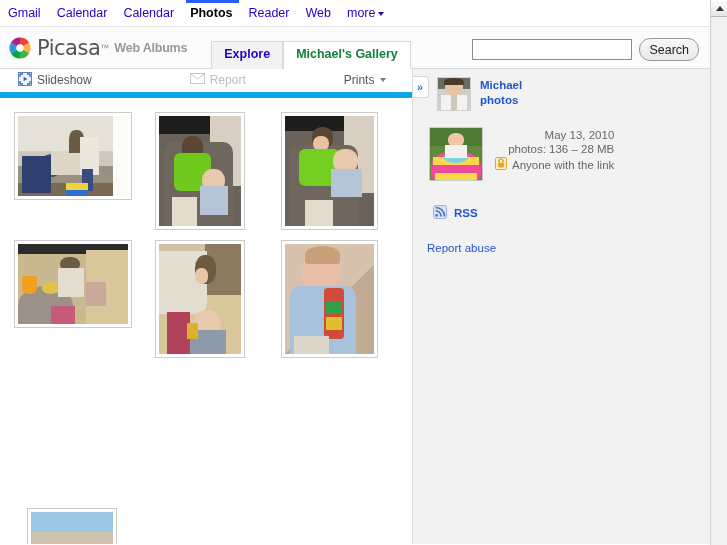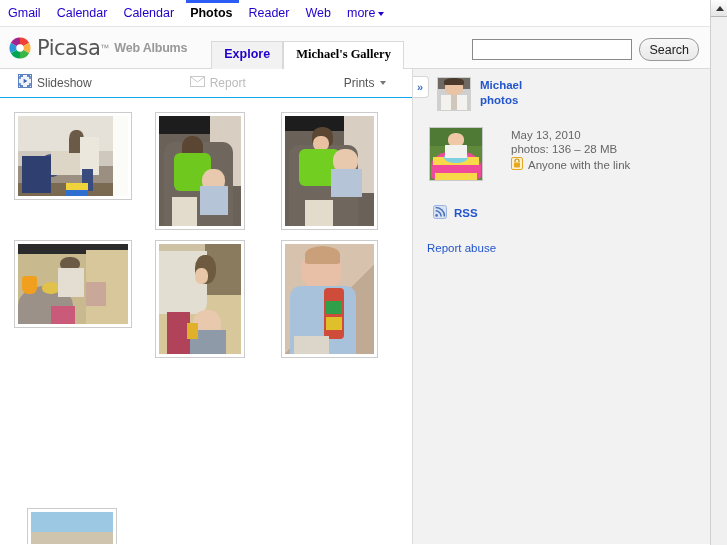--- a/index.html
+++ b/index.html
@@ -123,22 +123,21 @@
     line-height: 1.1;
   }
   .ptab.inactive {
     background: #f2f2f2;
     border-color: #d9d9d9;
     color: #2200cc;
   }
   .ptab.active {
     background: #ffffff;
     border-color: #d9d9d9;
-    color: #000000;
-    font-family: Liberation Serif, serif;
+    color: #15803d;
   }
   .search-area {
     position: absolute;
     right: 28px; bottom: 7px;
     display: flex; align-items: center;
   }
   .search-input {
     width: 160px; height: 21px;
     border: 1px solid #8a8a8a;
     padding: 1px 4px;
@@ -190,21 +189,21 @@
   }
   .crumb-sep { color: #999; font-size: 10px; margin: 0 3px; }
   .album-title {
     font-size: 16px; font-weight: bold; color: #000;
   }
 
   
   .toolbar {
     display: flex; align-items: center;
     padding: 5px 0 6px 12px;
-    border-bottom: 1px solid #0ea5e9;
+    border-bottom: 6px solid #0ea5e9;
     height: 29px;
     gap: 38px;
   }
   .tb-item {
     display: flex; align-items: center;
     font-size: 12px; color: #555;
     cursor: pointer;
     padding: 0 6px;
     white-space: nowrap;
   }
@@ -305,21 +304,21 @@
     padding: 16px 0 0 16px;
   }
   .album-thumb {
     width: 54px; height: 54px;
     border: 1px solid #c9c9c9;
     background: #e6e6e6;
     overflow: hidden;
     position: relative;
     flex: none;
   }
-  .album-meta { margin-left: 28px; padding-top: 1px; }
+  .album-meta { margin-left: 12px; padding-top: 1px; text-align: right; }
   .album-meta div {
     font-size: 11.5px; color: #666; line-height: 14px; white-space: nowrap;
   }
   .share-line { display: flex; align-items: center; margin-top: 1px; }
   .lock-icon { margin-right: 5px; display: block; }
 
   .rss-row {
     display: flex; align-items: center;
     padding: 24px 8px 0 20px;
   }

